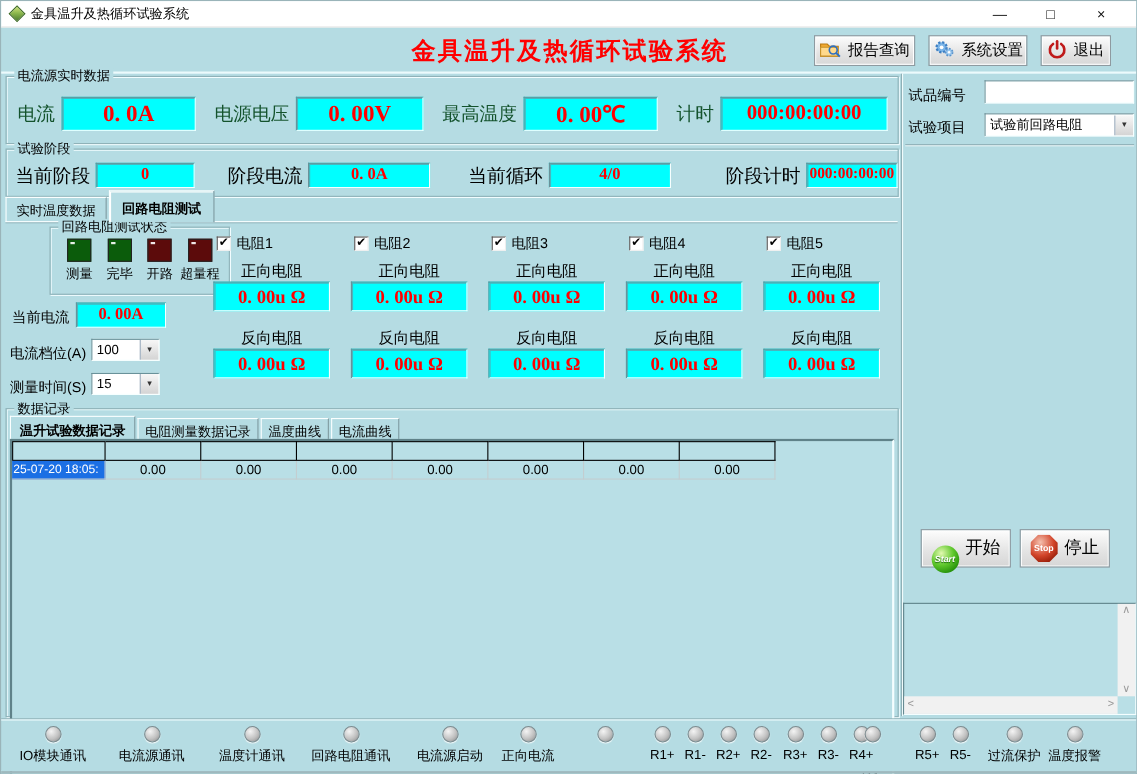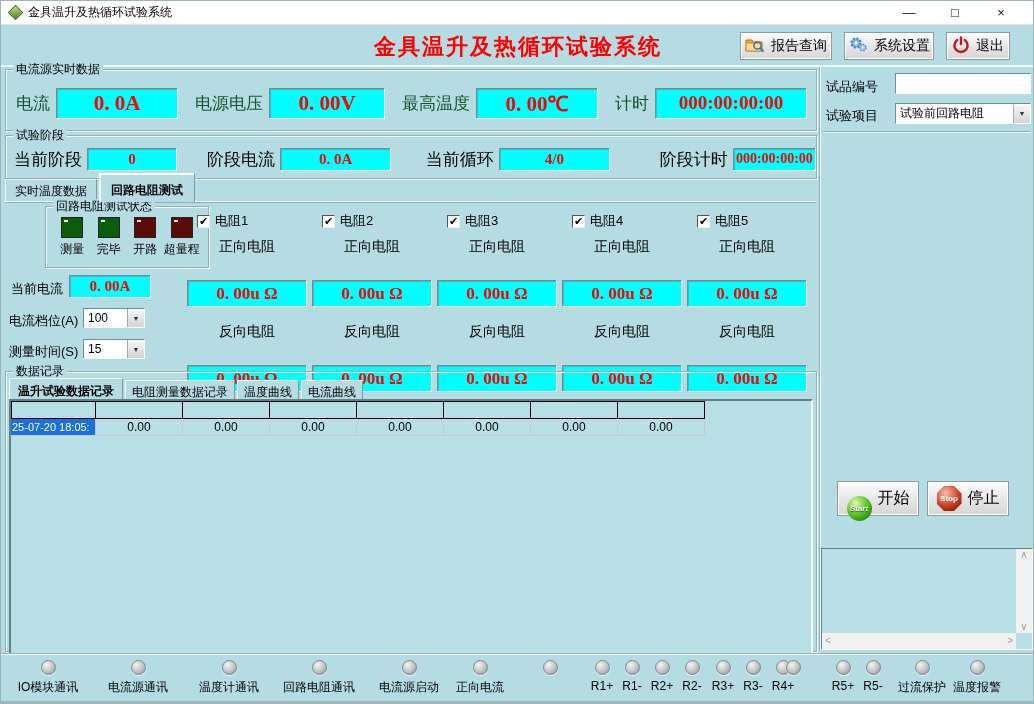--- a/index.html
+++ b/index.html
@@ -72,21 +72,21 @@
   .dd-range{left:82px;top:241px;}
   .dd-time{left:82px;top:272px;}
 
   
   .channels{position:absolute;left:186px;top:140px;width:622px;display:flex;gap:5px;}
   .chan{width:120px;display:flex;flex-direction:column;align-items:center;}
   .chk-row{display:flex;align-items:center;gap:5px;height:16px;margin-top:6px;align-self:flex-start;margin-left:10px;}
   .checkbox{width:13px;height:13px;background:#fff;border:1px solid;border-color:#555 #eee #eee #555;display:flex;align-items:center;justify-content:center;font-size:11px;line-height:11px;color:#000;}
   .chk-label{font-size:13px;white-space:nowrap;}
   .dir-label{font-size:14px;margin-top:9px;}
-  .val-box{width:120px;height:27px;font-size:17px;margin-top:24px;}
+  .val-box{width:106px;height:27px;font-size:17px;margin-top:0;}
   .dir-label.rev{margin-top:16px;}
 
   
   .grp-records{left:4px;top:304px;width:812px;height:281px;}
   .rec-tabs{position:absolute;left:3px;top:6px;display:flex;align-items:flex-end;}
   .rec-tab{font-size:12px;padding:3px 6px 2px;background:#b5dce3;border:1px solid #7e9aa0;border-bottom:none;border-top-color:#fbffff;border-left-color:#fbffff;margin-right:2px;white-space:nowrap;}
   .rec-tab.active{font-weight:bold;padding:4px 8px 3px;}
   .rec-panel{position:absolute;left:3px;top:27px;width:804px;height:315px;border:2px solid;border-color:#5f8289 #f4feff #f4feff #5f8289;background:#b9dfe6;}
   .tbl{position:absolute;left:0;top:0;}
   .tr{display:flex;}

